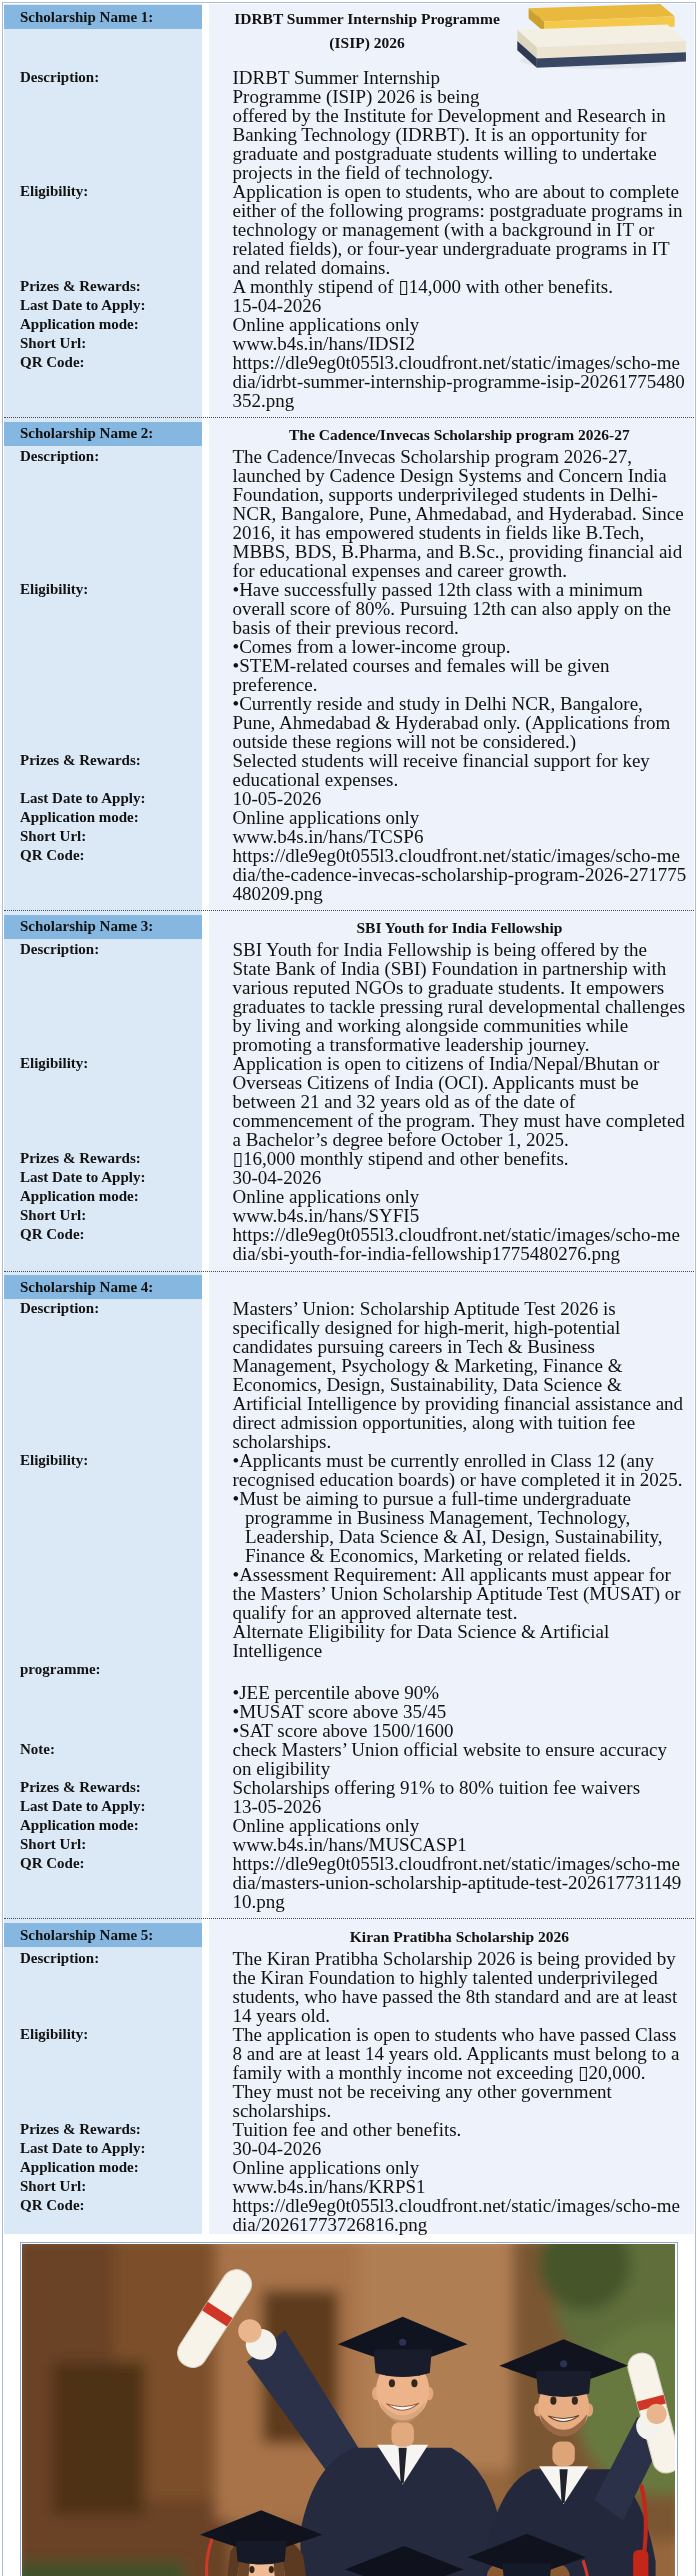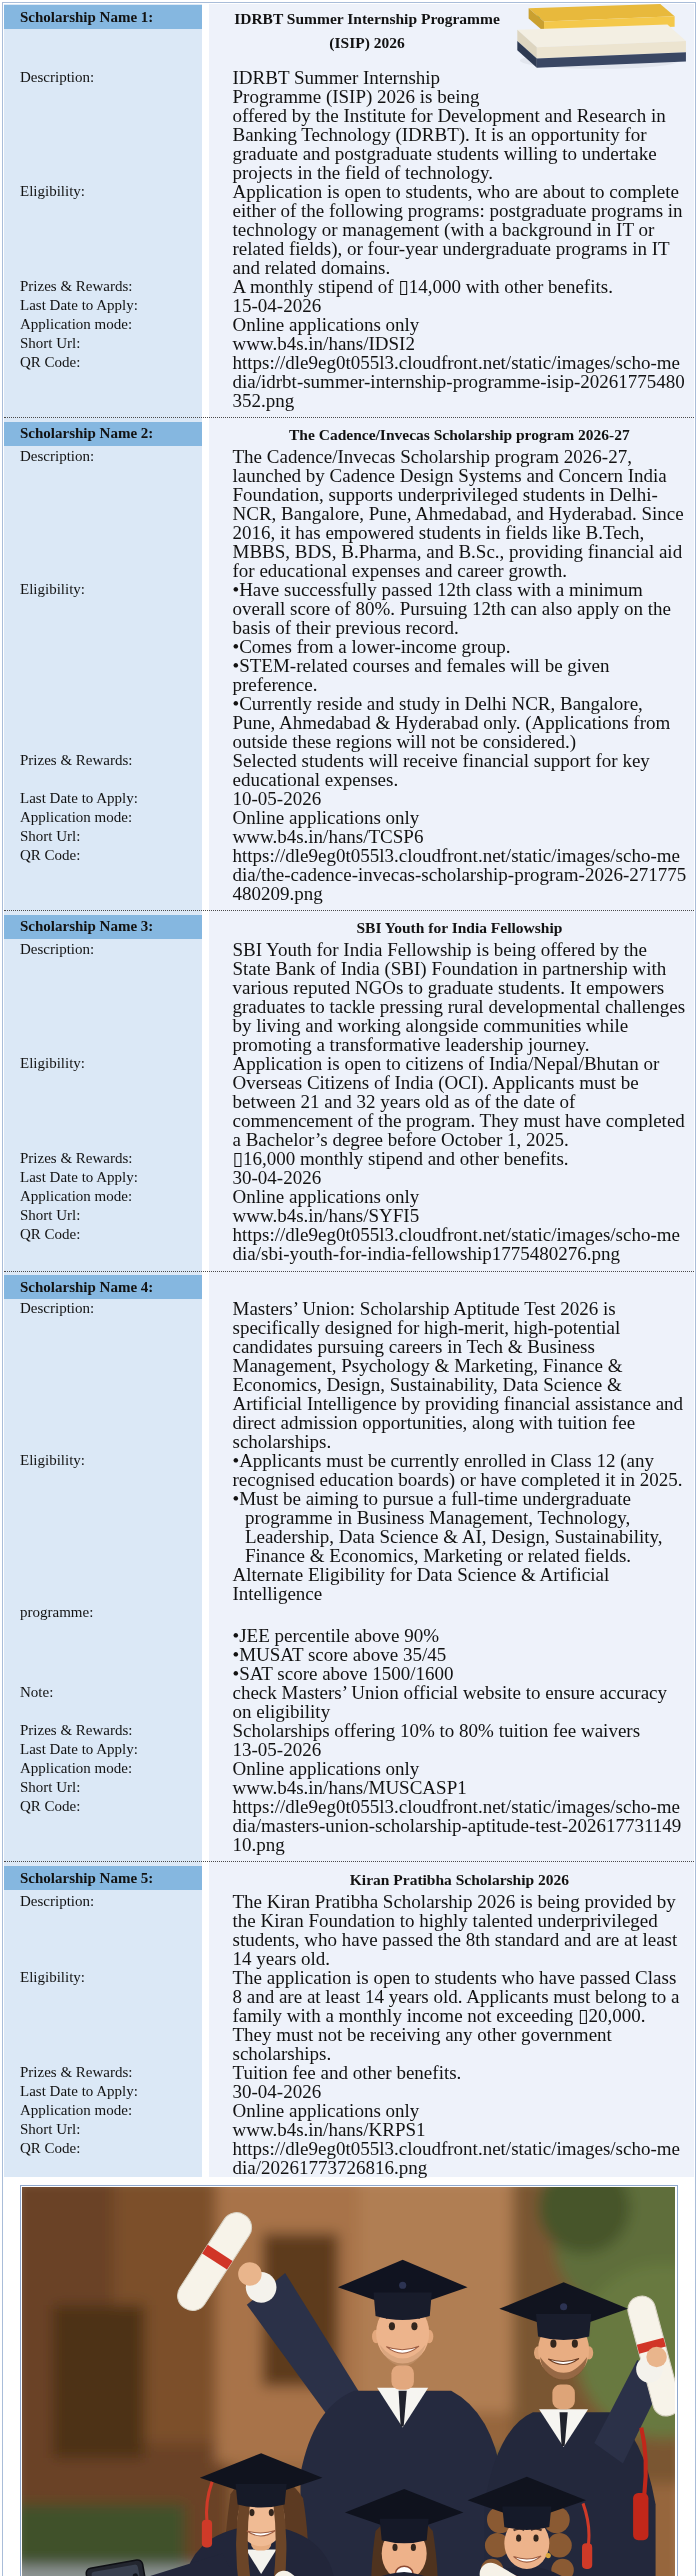--- a/index.html
+++ b/index.html
@@ -4,21 +4,21 @@
 <style>
   html,body{margin:0;padding:0;background:#fff;}
   body{width:698px;font-family:"Liberation Serif","DejaVu Serif",serif;color:#121212;}
   .page{box-sizing:border-box;width:694px;min-height:2653px;margin:1.5px;border:1px solid #a9bdd9;padding:1.5px 1px 4.1px 1px;background:#fff;}
   .table{position:relative;}
   .table::before{content:"";position:absolute;left:0;top:0;bottom:0;width:198px;background:#dbe8f6;}
   .table::after{content:"";position:absolute;left:205px;right:0;top:0;bottom:0;background:#eef2fa;}
   .table>*{position:relative;z-index:1;}
   .section{position:relative;padding-top:1px;}
   .row{display:flex;align-items:flex-start;}
-  .lbl{flex:0 0 198px;box-sizing:border-box;padding:0 5.2px 0 16.5px;font-weight:normal;font-size:15px;line-height:19px;}
+  .lbl{flex:0 0 198px;box-sizing:border-box;padding:0 5.2px 0 16.5px;font-weight:bold;font-size:15px;line-height:19px;}
   .val{flex:1;box-sizing:border-box;padding:0 7.2px 0 31px;font-size:19px;line-height:19px;}
   .val p{margin:0;hyphens:auto;-webkit-hyphens:auto;}
   .brk p{word-break:break-all;hyphens:manual;}
   .hang{padding-left:12.4px;text-indent:-12.4px;}
   .head-row .band{flex:0 0 198px;box-sizing:border-box;background:#85b7e0;height:24px;display:flex;align-items:center;padding-left:16.5px;font-weight:bold;font-size:15px;font-family:Liberation Serif, serif;}
   .head-row .title{flex:1;box-sizing:border-box;padding:1.5px 7.2px 0 31px;font-weight:bold;font-size:15.5px;line-height:24px;text-align:center;}
   .section.first .title{padding-right:192px;}
   .section.first .head-row{margin-bottom:13.4px;}
   .books{position:absolute;top:-1.5px;right:5.2px;width:181px;height:109px;z-index:2;}
   .books-spacer{float:right;width:184px;height:21.6px;}
@@ -201,41 +201,42 @@
           <div class="lbl">Description:</div>
           <div class="val">
             <p><span>Masters’ Union: Scholarship Aptitude Test 2026 is specifically designed for high-merit, high-potential candidates pursuing careers in Tech &amp; Business Management, Psychology &amp; Marketing, Finance &amp; Economics, Design, Sustainability, Data Science &amp; Artificial Intelligence by providing financial assistance and direct admission opportunities, along with tuition fee scholarships.</span></p>
           </div>
         </div>
         <div class="row">
           <div class="lbl">Eligibility:</div>
           <div class="val">
             <p><span>•Applicants must be currently enrolled in Class 12 (any recognised education boards) or have completed it in 2025.</span></p>
             <p class="hang"><span>•Must be aiming to pursue a full-time undergraduate programme in Business Management, Technology, Leadership, Data Science &amp; AI, Design, Sustainability, Finance &amp; Economics, Marketing or related fields.</span></p>
+            <p><span>•Assessment Requirement: All applicants must appear for the Masters’ Union Scholarship Aptitude Test (MUSAT) or qualify for an approved alternate test.</span></p>
             <p><span>Alternate Eligibility for Data Science &amp; Artificial Intelligence</span></p>
           </div>
         </div>
         <div class="row">
           <div class="lbl">programme:</div>
           <div class="val" style="padding-top: 23px;">
             <p><span>•JEE percentile above 90%</span></p>
             <p><span>•MUSAT score above 35/45</span></p>
             <p><span>•SAT score above 1500/1600</span></p>
           </div>
         </div>
         <div class="row">
           <div class="lbl">Note:</div>
           <div class="val">
             <p><span>check Masters’ Union official website to ensure accuracy on eligibility</span></p>
           </div>
         </div>
         <div class="row">
           <div class="lbl">Prizes &amp; Rewards:</div>
           <div class="val">
-            <p><span>Scholarships offering 10% to 80% tuition fee waivers</span></p>
+            <p><span>Scholarships offering 91% to 80% tuition fee waivers</span></p>
           </div>
         </div>
         <div class="row">
           <div class="lbl">Last Date to Apply:</div>
           <div class="val">
             <p><span>13-05-2026</span></p>
           </div>
         </div>
         <div class="row">
           <div class="lbl">Application mode:</div>

